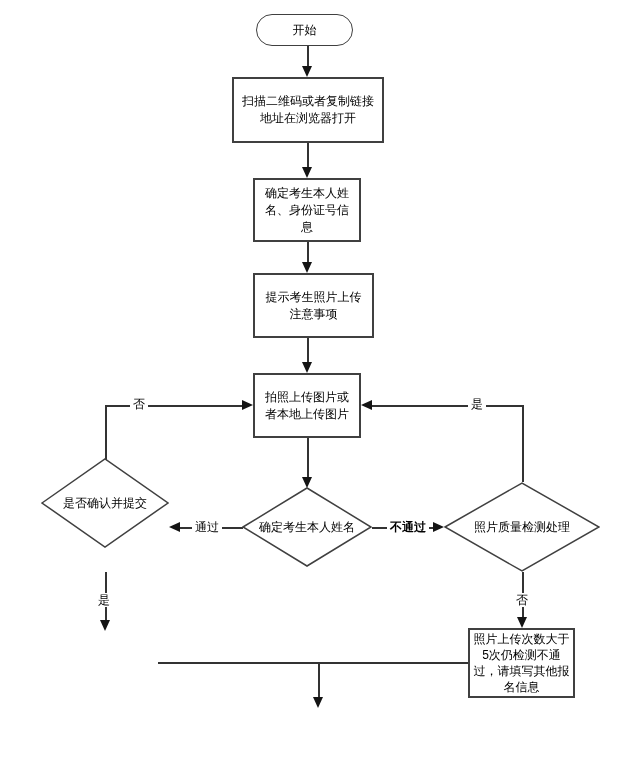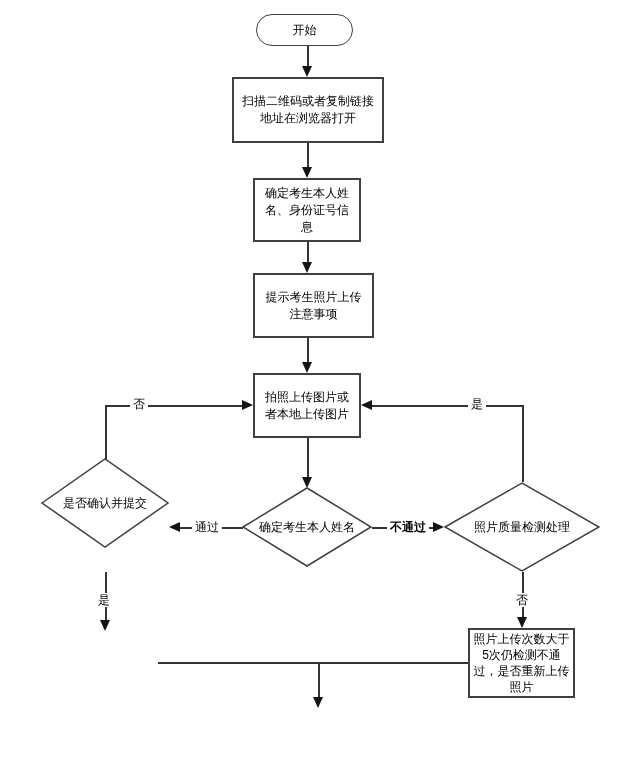--- a/index.html
+++ b/index.html
@@ -158,21 +158,21 @@
   </div>
 
   <div class="diamond d-right">
     <svg width="156" height="90" viewBox="0 0 156 90">
       <polygon points="1,45 78,1 155,45 78,89" fill="#ffffff" stroke="#404040" stroke-width="1.5"></polygon>
     </svg>
     <div class="dlabel">照片质量检测处理</div>
   </div>
 
 
-  <div class="node n-contact">照片上传次数大于5次仍检测不通过，是否重新上传照片</div>
+  <div class="node n-contact">照片上传次数大于5次仍检测不通过，请填写其他报名信息</div>
 
 
   <div class="elabel el-loop-no">否</div>
   <div class="elabel el-loop-yes">是</div>
   <div class="elabel el-pass">通过</div>
   <div class="elabel el-fail">不通过</div>
   <div class="elabel el-submit-yes">是</div>
   <div class="elabel el-reup-no">否</div>
 
 </div>

